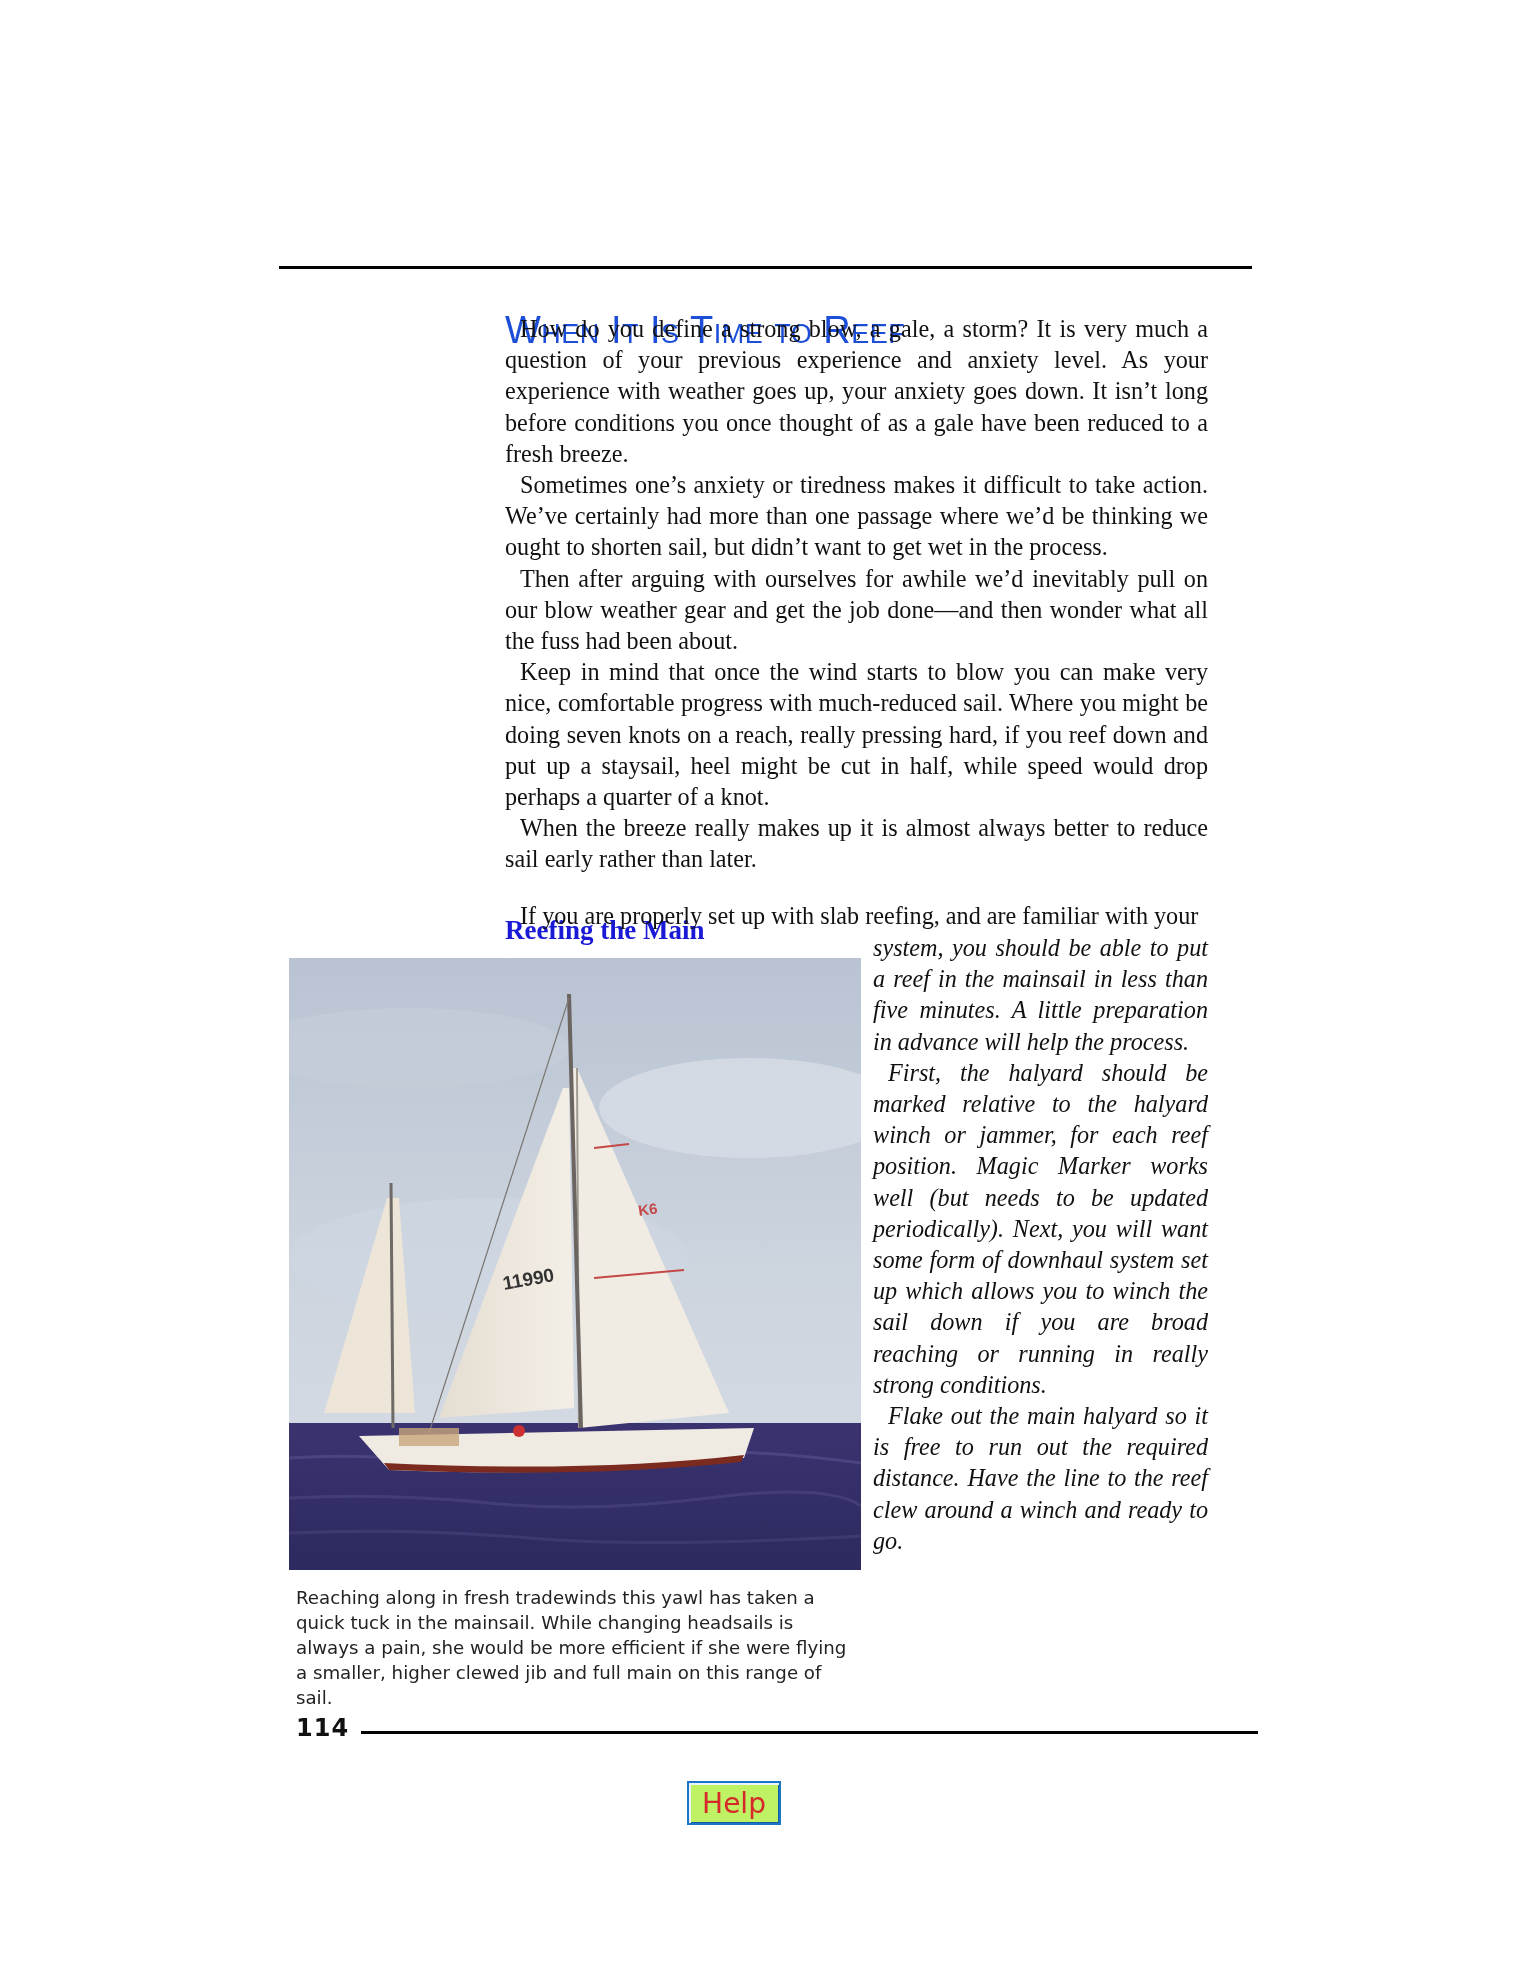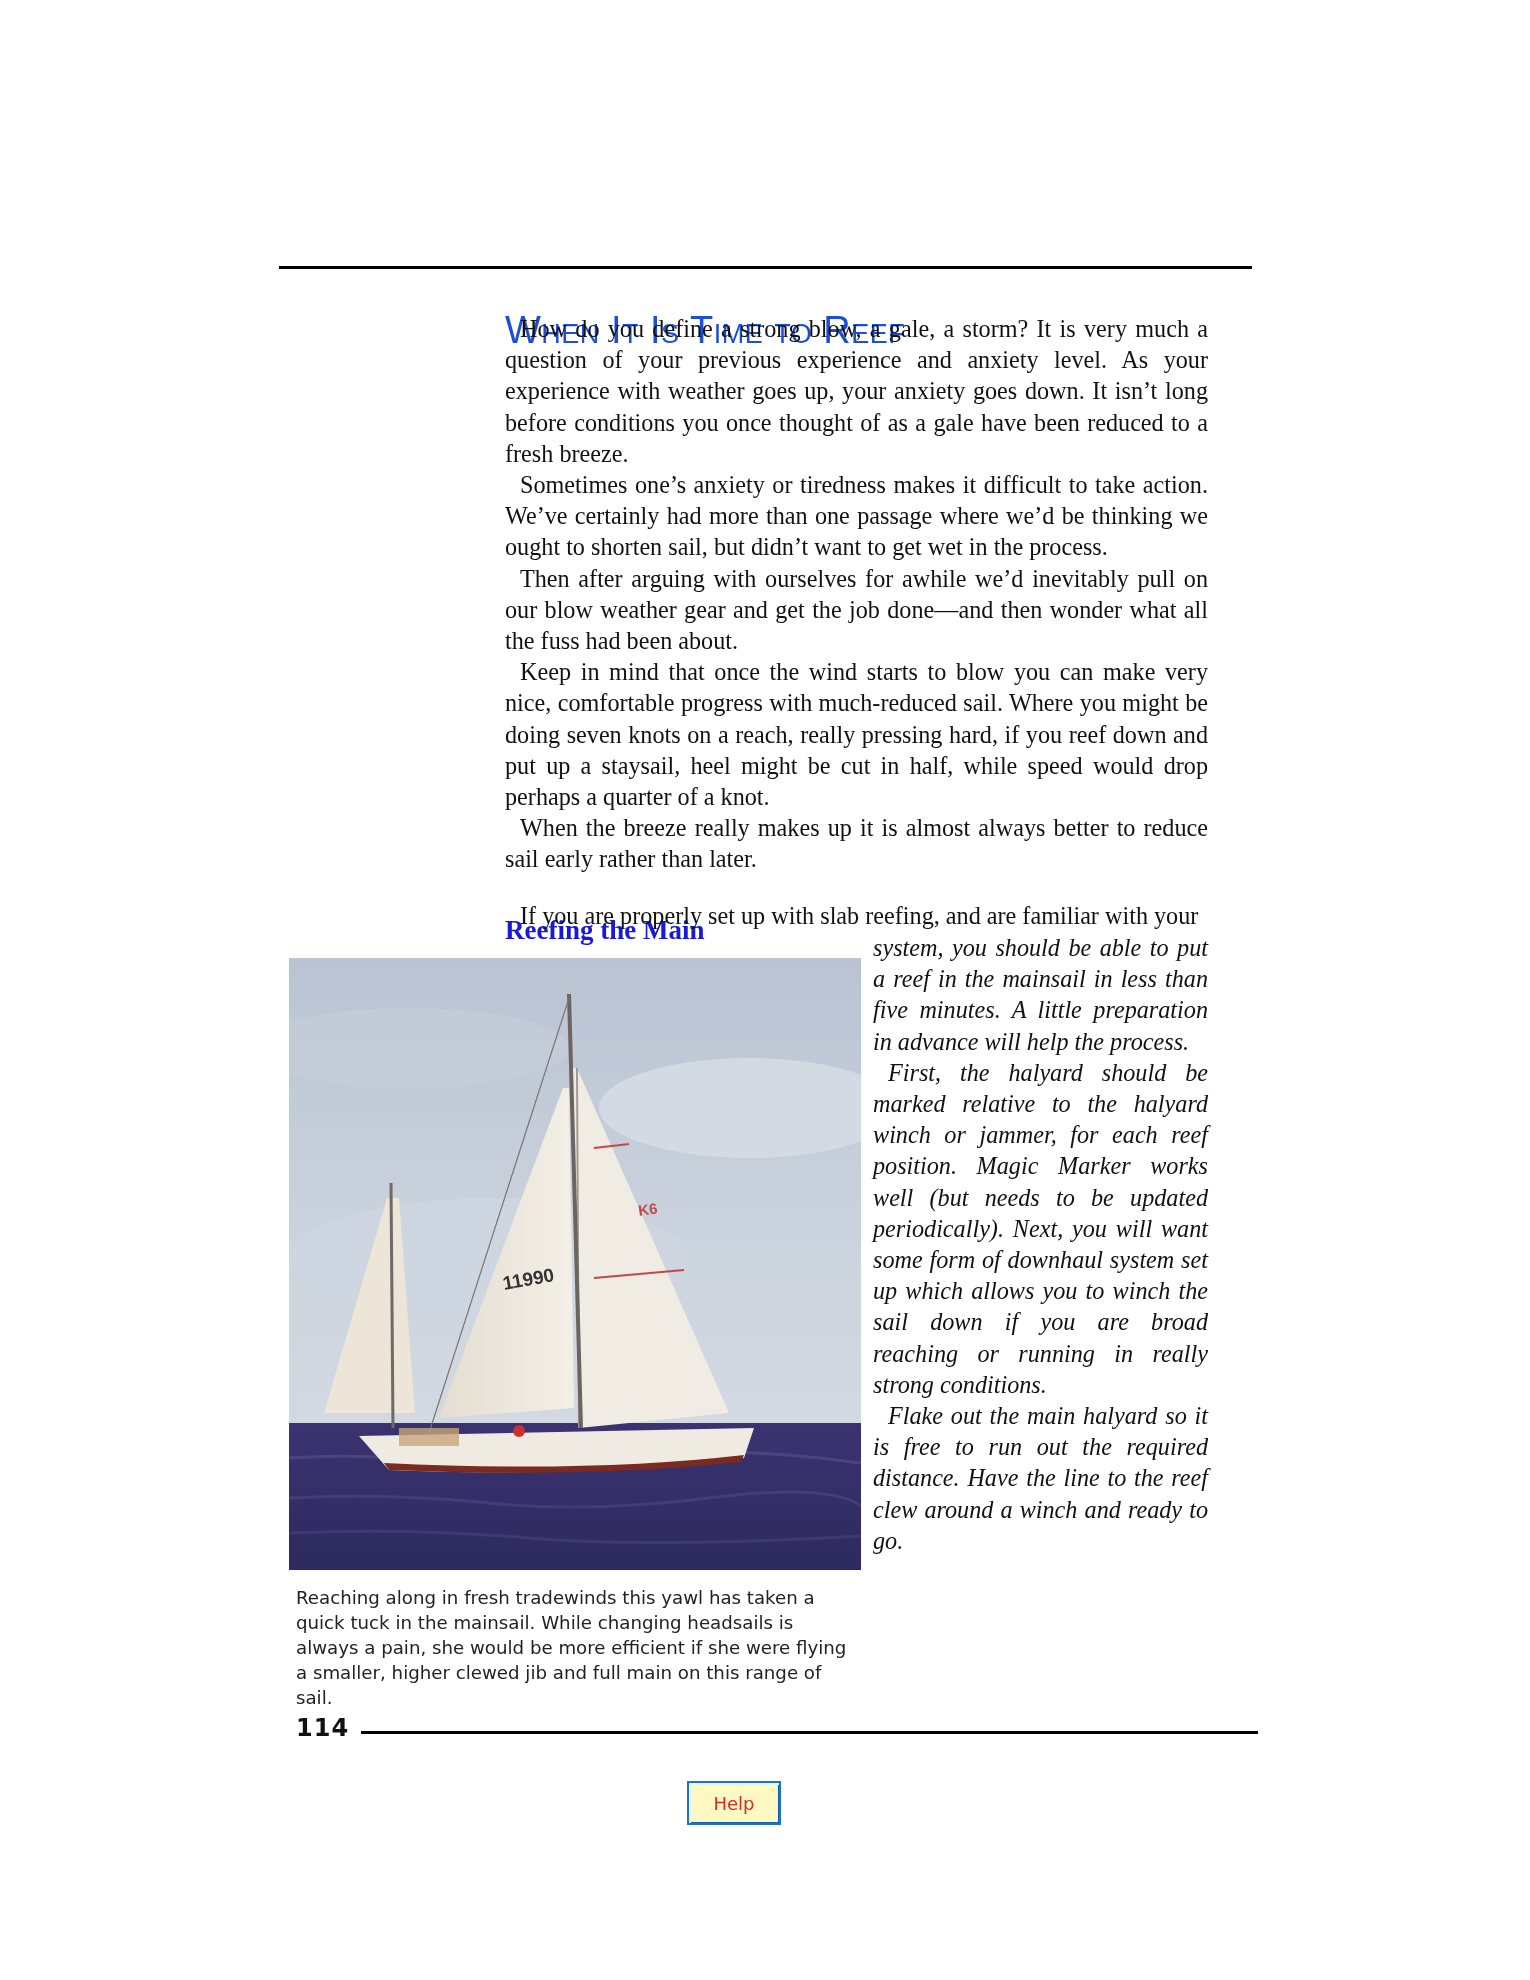--- a/index.html
+++ b/index.html
@@ -39,22 +39,22 @@
     #caption {
       position: absolute; left: 296px; top: 1585px; width: 560px;
       font-size: 18.2px; line-height: 25px; color: #222;
     }
     #page-number {
       position: absolute; left: 296px; top: 1714px; font-size: 24px; color: #111;
       font-family: "DejaVu Sans", "Liberation Sans", sans-serif; font-weight: 700; letter-spacing: 1px;
     }
     #help-button {
       position: absolute; left: 687px; top: 1781px; width: 94px; height: 44px;
-      background: #fef9c3; border: 2px solid #1b74c4; box-shadow: inset 2px 2px 0 #e8f4ff, inset -1px -1px 0 #0f5ea8;
-      color: #d62a2a; font-family: "DejaVu Sans", "Liberation Sans", sans-serif; font-size: 18px;
+      background: #bef264; border: 2px solid #1b74c4; box-shadow: inset 2px 2px 0 #e8f4ff, inset -1px -1px 0 #0f5ea8;
+      color: #d62a2a; font-family: "DejaVu Sans", "Liberation Sans", sans-serif; font-size: 28px;
       display: flex; align-items: center; justify-content: center; cursor: pointer; box-sizing: border-box;
     }
   </style>
 </head>
 <body>
 
 <div id="top-rule" class="rule"></div>
 
 <h1 id="title">When It Is Time to Reef</h1>
 

